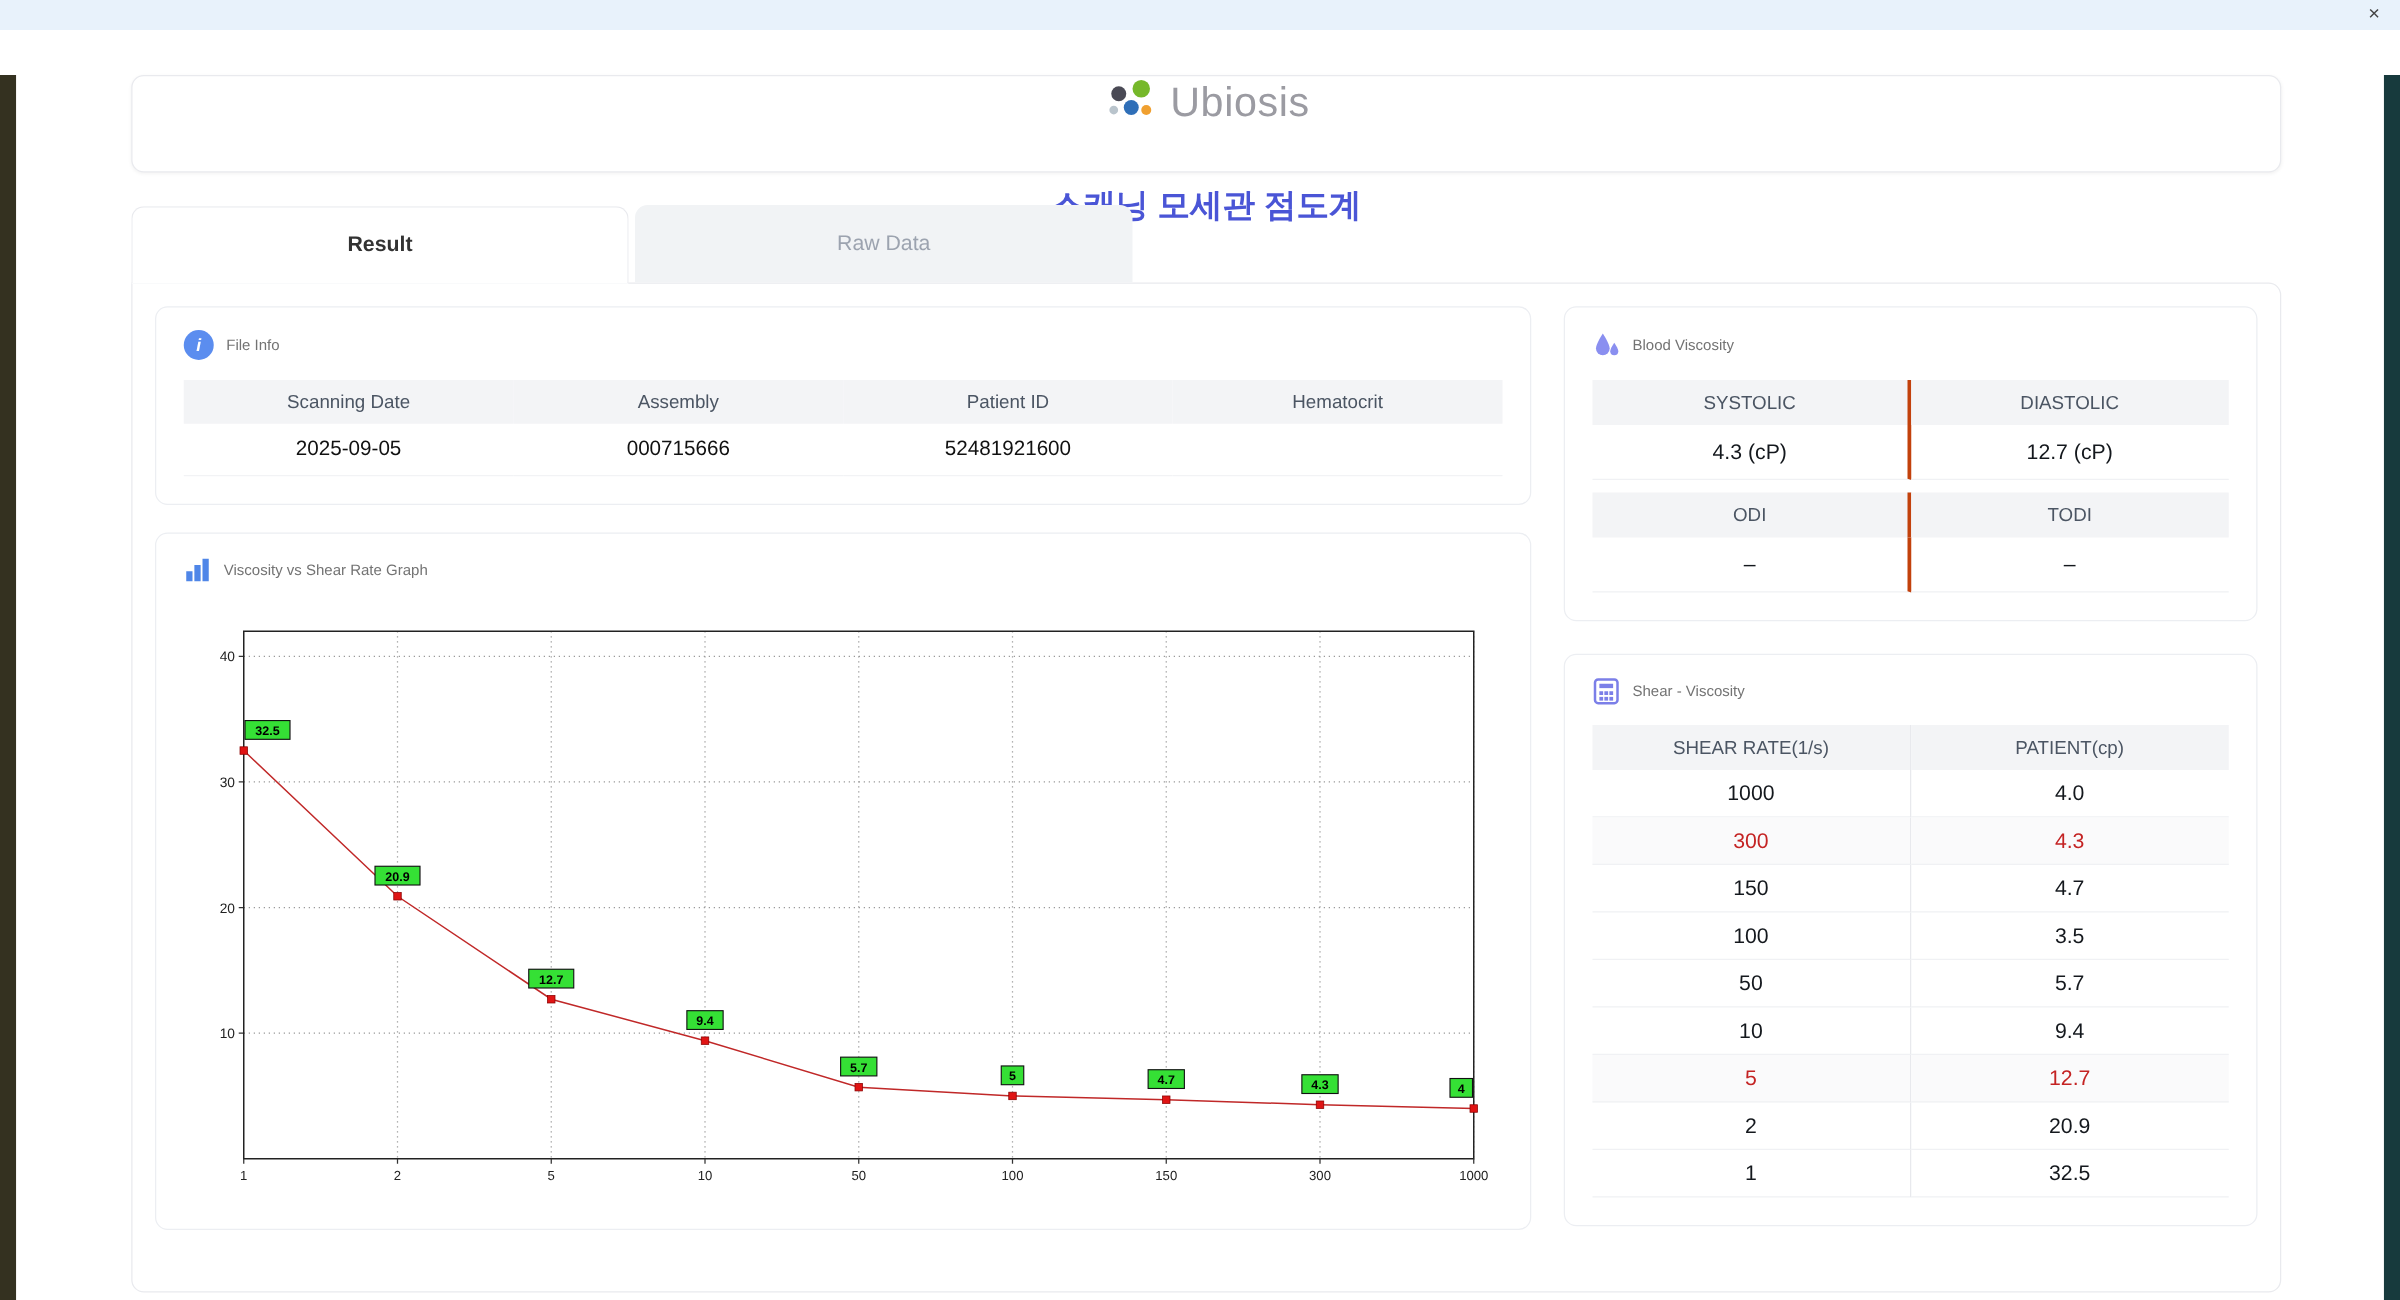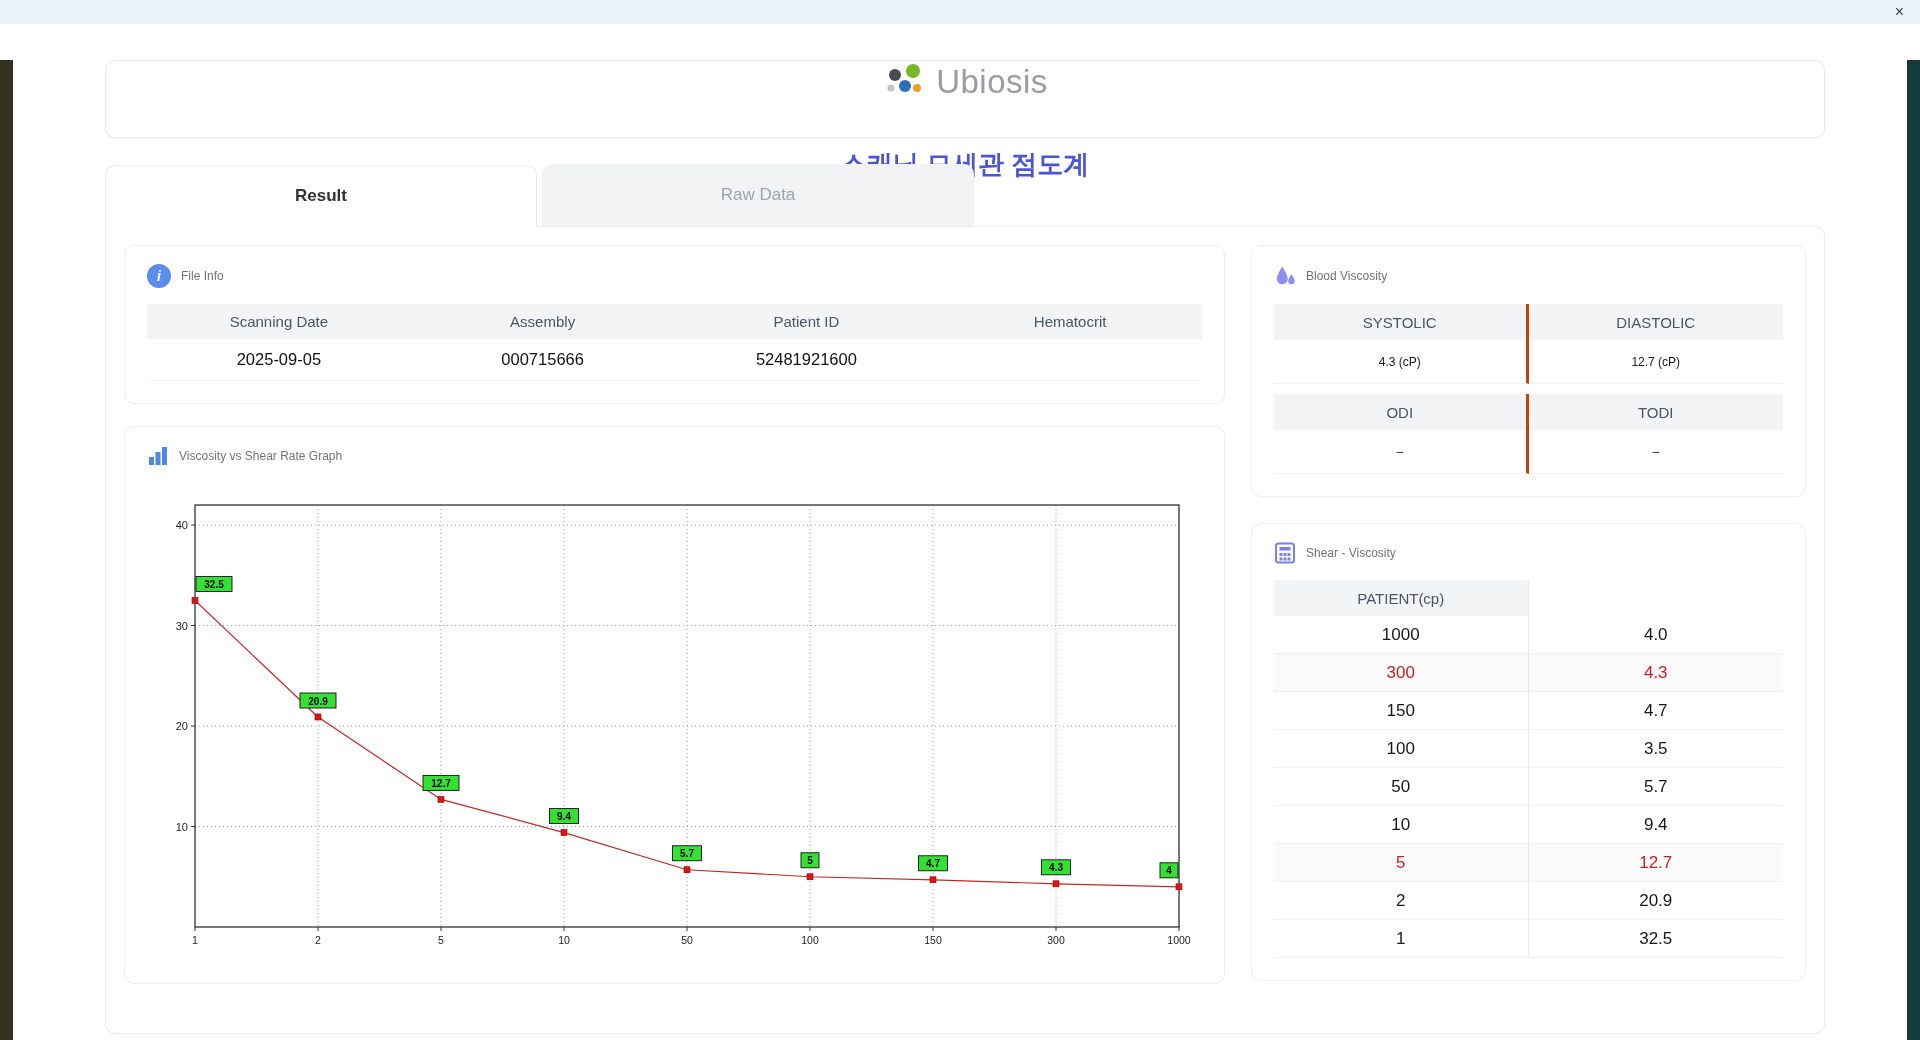--- a/index.html
+++ b/index.html
@@ -13,21 +13,21 @@
 
   
   .header-card { margin-top:36px; height:78px; border:1px solid #e9eaee; border-radius:10px;
                  box-shadow:0 1px 3px rgba(0,0,0,.05); display:flex; align-items:center; padding:0 40px; gap:44px; background:#fff;flex-direction:column; }
   .logo { display:flex; align-items:center; gap:8px; }
   .logo-text { font-size:33px; color:#9b9ba2; font-weight:500; letter-spacing:0.5px; }
   .app-title { font-size:26px; font-weight:bold; color:#4a55d6; }
 
   
   .tabs { display:flex; margin-top:26px; gap:5px; align-items:flex-end; position:relative; z-index:2; }
-  .tab { width:432px; height:62px; display:flex; align-items:center; justify-content:center;
+  .tab { width:398px; height:62px; display:flex; align-items:center; justify-content:center;
          font-size:17px; border-radius:10px 10px 0 0; cursor:pointer; }
   .tab.active { background:#fff; border:1px solid #e9eaee; border-bottom:1px solid #fff; margin-bottom:-1px;
                 font-weight:bold; color:#333; }
   .tab.inactive { background:#f1f3f5; color:#9ca3af; font-weight:500; }
 
   
   .panel { border:1px solid #e9eaee; border-radius:0 10px 10px 10px; padding:18px; display:flex; gap:26px;
            min-height:808px; background:#fff; position:relative; z-index:1; }
   .left-col { flex:1; display:flex; flex-direction:column; gap:22px; }
   .right-col { width:555px; display:flex; flex-direction:column; gap:26px; }
@@ -42,21 +42,21 @@
   .fields { display:grid; grid-template-columns:repeat(4,1fr); }
   .field-label { background:#f3f4f6; height:35px; display:flex; align-items:center; justify-content:center;
                  font-size:15px; color:#4b5563; }
   .field-value { height:42px; display:flex; align-items:center; justify-content:center; font-size:16.5px; color:#111;
                  border-bottom:1px solid #f2f3f5; }
 
   
   .pair-row { display:grid; grid-template-columns:1fr 1fr; }
   .hdr-cell { background:#f3f4f6; height:36px; display:flex; align-items:center; justify-content:center;
               font-size:15px; color:#4b5563; }
-  .val-cell { height:44px; display:flex; align-items:center; justify-content:center; font-size:12px; color:#14181d;
+  .val-cell { height:44px; display:flex; align-items:center; justify-content:center; font-size:17px; color:#14181d;
               border-bottom:1px solid #f0f1f4; }
   .divided > :first-child { border-right:3px solid #c2410c; }
   .group-gap { height:10px; }
 
   .sv-row { display:grid; grid-template-columns:1fr 1fr; }
   .sv-cell { height:38px; display:flex; align-items:center; justify-content:center; font-size:17px; color:#14181d;
              border-bottom:1px solid #f0f1f4; }
   .sv-row > :first-child { border-right:1px solid #e8e9ed; }
   .sv-row.hl .sv-cell { color:#c42323; background:#fafafb; }
 
@@ -250,20 +250,21 @@
               <rect x="9.5" y="11" width="3" height="3" fill="#7b7fe8"></rect>
               <rect x="13.5" y="11" width="3" height="3" fill="#7b7fe8"></rect>
               <rect x="5.5" y="15.5" width="3" height="3" fill="#7b7fe8"></rect>
               <rect x="9.5" y="15.5" width="3" height="3" fill="#7b7fe8"></rect>
               <rect x="13.5" y="15.5" width="3" height="3" fill="#7b7fe8"></rect>
             </svg>
             <span class="card-title">Shear - Viscosity</span>
           </div>
 
           <div class="sv-row">
+            <div class="hdr-cell">SHEAR RATE(1/s)</div>
             <div class="hdr-cell">PATIENT(cp)</div>
           </div>
           <div class="sv-row">
             <div class="sv-cell">1000</div>
             <div class="sv-cell">4.0</div>
           </div>
           <div class="sv-row hl">
             <div class="sv-cell">300</div>
             <div class="sv-cell">4.3</div>
           </div>

